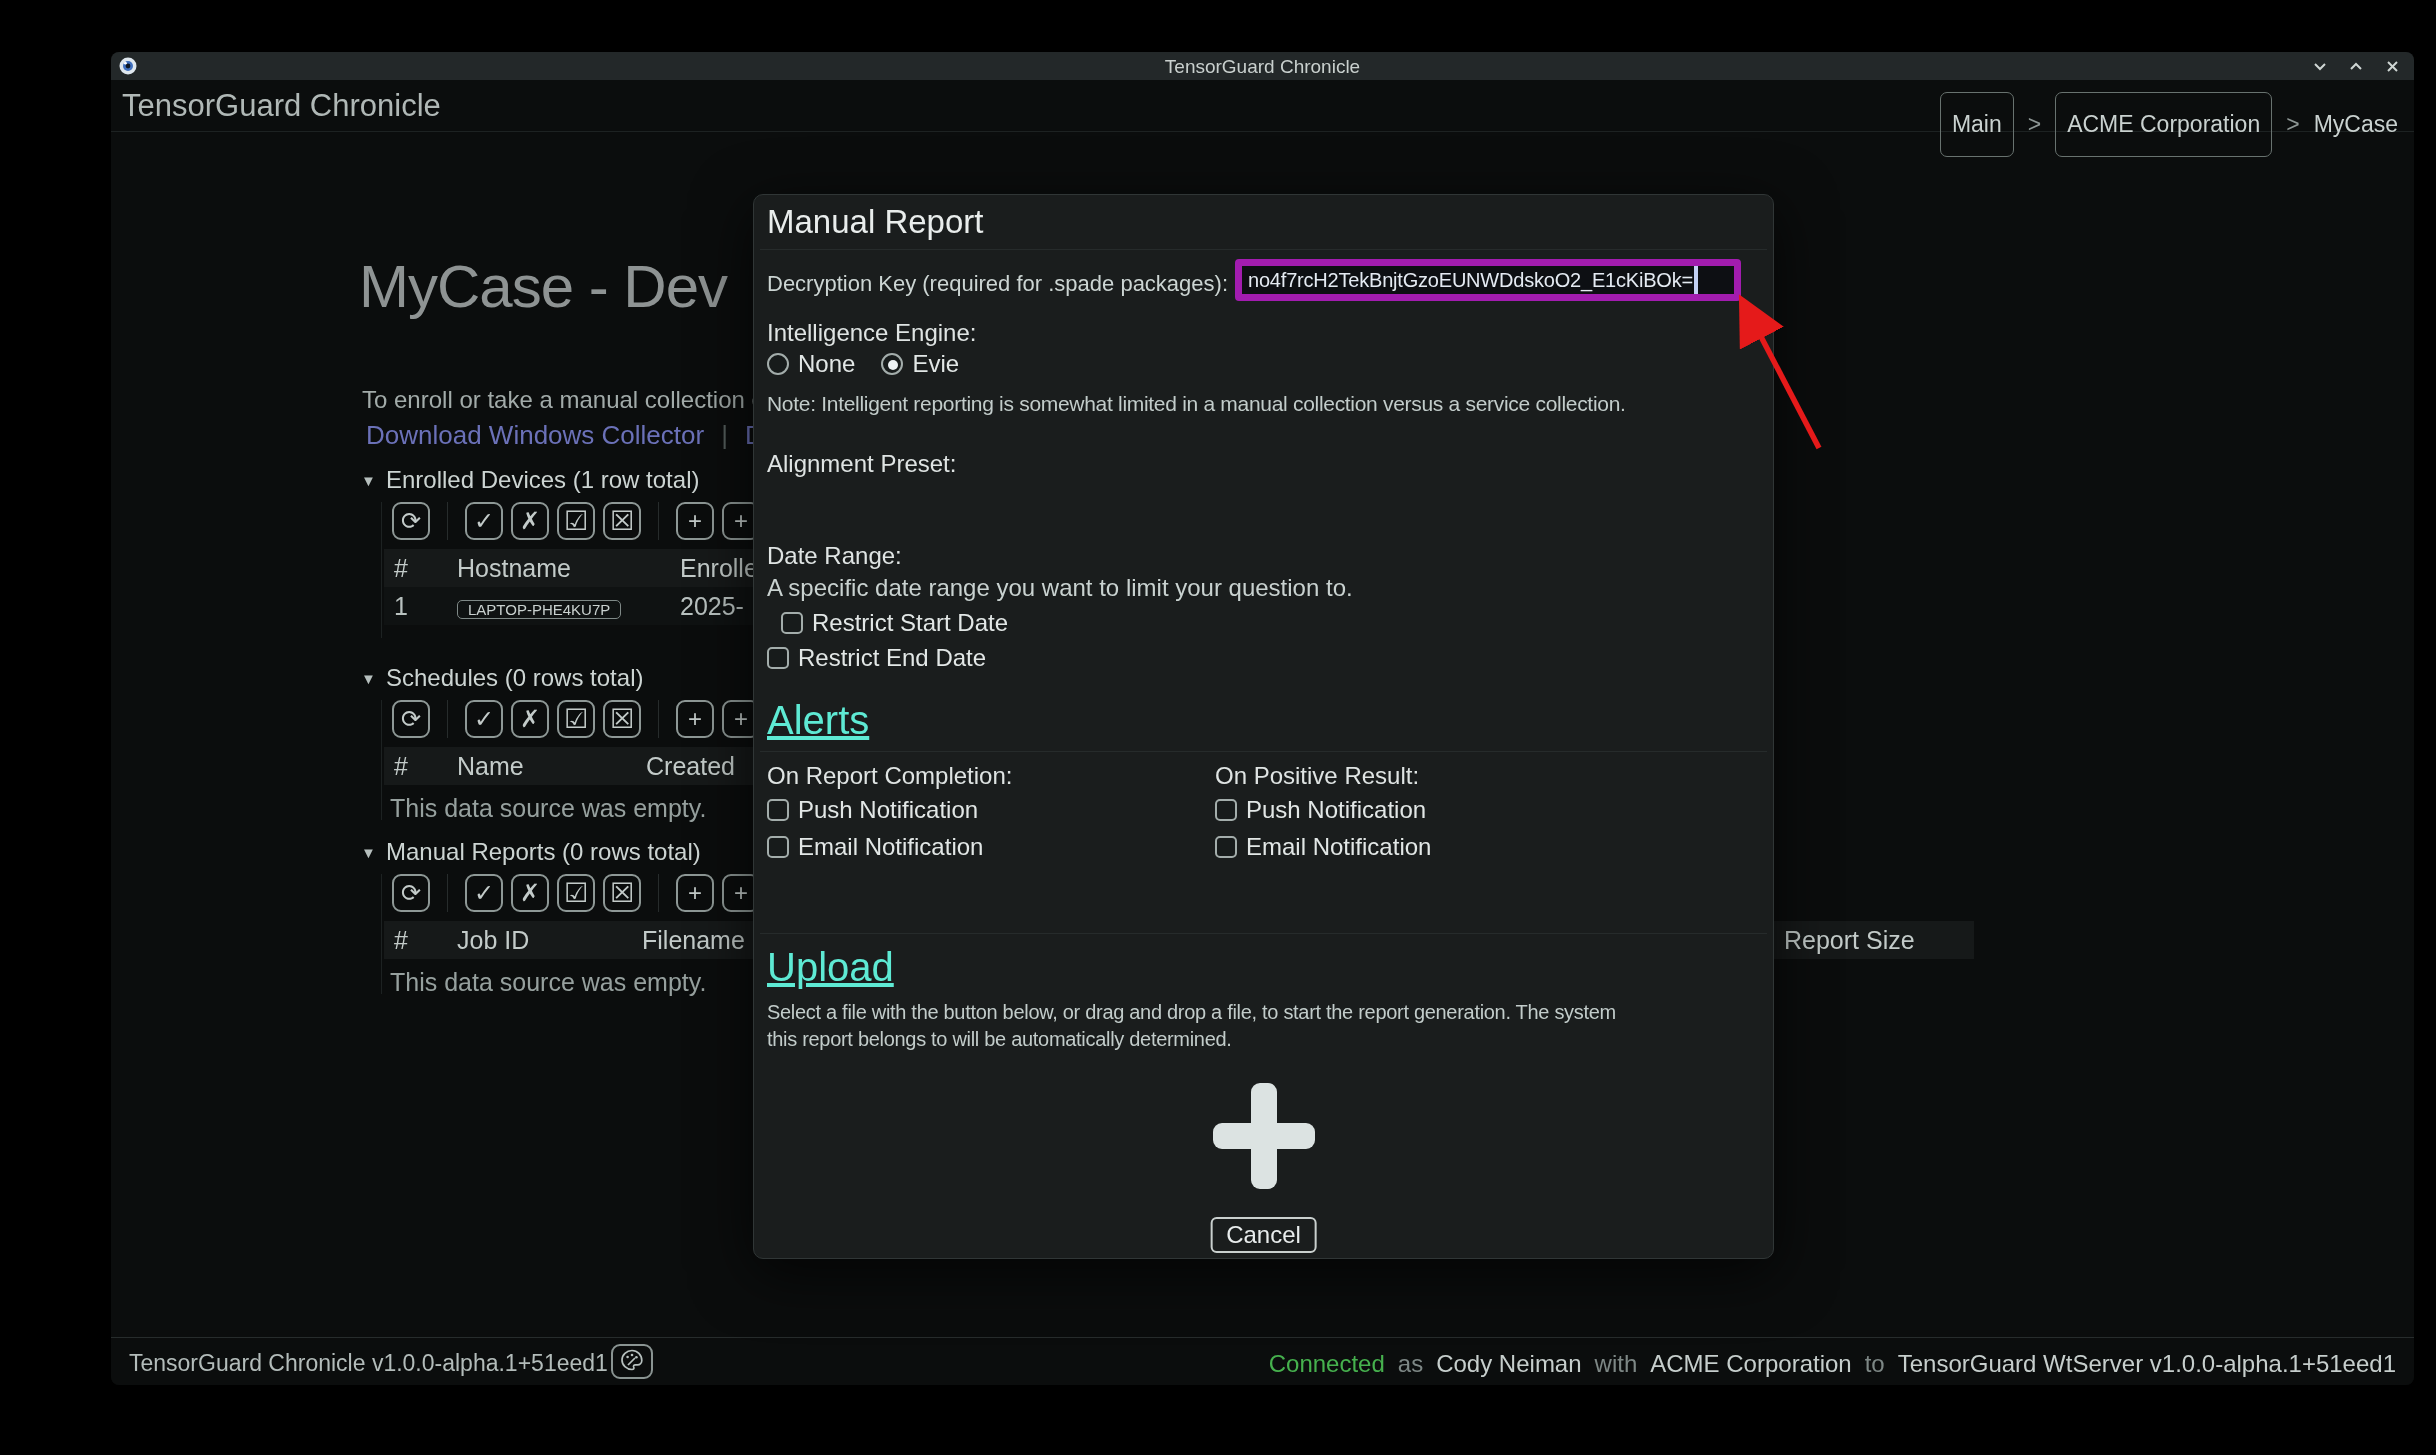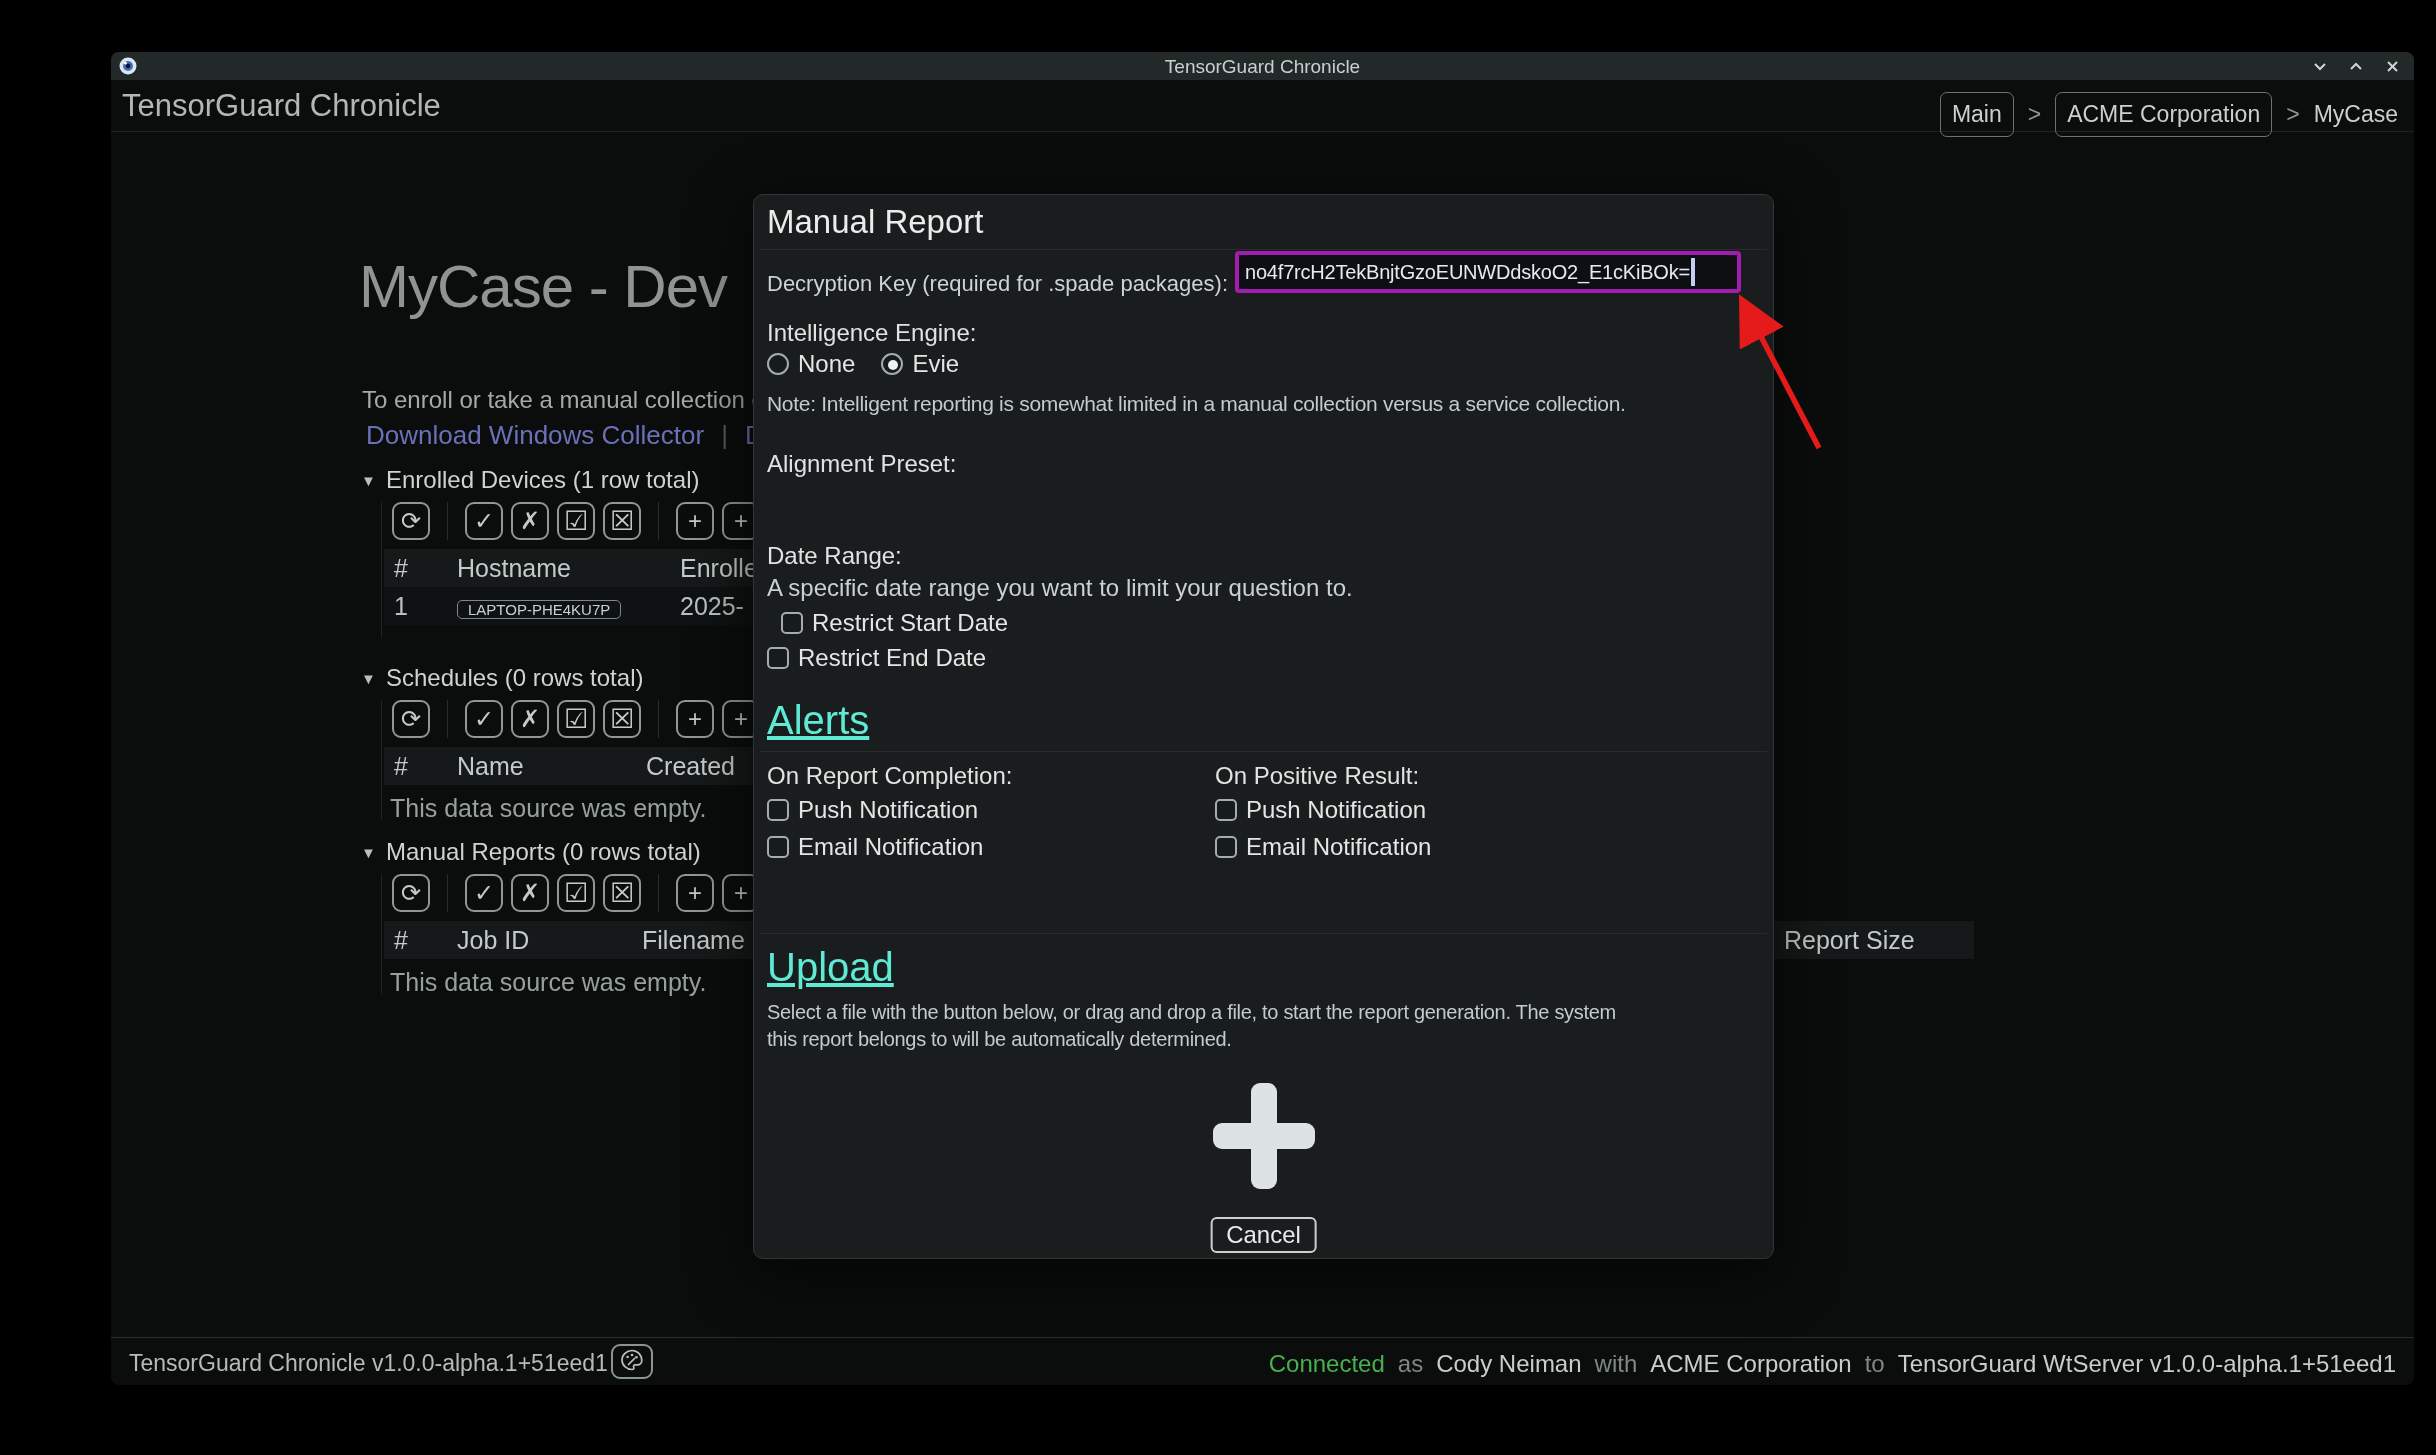--- a/index.html
+++ b/index.html
@@ -9,21 +9,21 @@
   
   .titlebar{position:absolute;left:0;top:0;right:0;height:28px;background:#232829;display:flex;align-items:center;}
   .win-icon{position:absolute;left:7px;top:4px;width:20px;height:20px;}
   .tb-title{position:absolute;left:0;right:0;top:4px;text-align:center;font-size:19px;color:#c9d0ce;}
   .tb-controls{position:absolute;right:12px;top:5px;display:flex;gap:16px;align-items:center;}
   .tb-controls span{display:flex;align-items:center;justify-content:center;width:20px;height:18px;cursor:default;}
   
   .app-header{position:absolute;left:0;top:28px;right:0;height:52px;border-bottom:1px solid #1d2222;}
   .app-title{position:absolute;left:11px;top:8px;font-size:31px;color:#b0b8b6;}
   .breadcrumb{position:absolute;right:16px;top:12px;display:flex;gap:14px;align-items:center;font-size:23px;}
-  .crumb-btn{border:1px solid #68726f;border-radius:7px;padding:8px 11px;color:#c9d1cf;cursor:pointer;}
+  .crumb-btn{border:1px solid #68726f;border-radius:7px;padding:18px 11px;color:#c9d1cf;cursor:pointer;}
   .crumb-sep{color:#8d9694;}
   .crumb-current{color:#c9d1cf;}
   
   .page-heading{position:absolute;left:248px;top:200px;font-size:60px;letter-spacing:-1px;color:#8e9393;white-space:nowrap;}
   .page-intro{position:absolute;left:251px;top:334px;font-size:24px;color:#a2aba9;white-space:nowrap;}
   .page-links{position:absolute;left:255px;top:368px;font-size:26px;white-space:nowrap;display:flex;gap:17px;}
   .link{color:#6b71b8;cursor:pointer;}
   .link-div{color:#525c5a;}
   .section{position:absolute;left:250px;width:1680px;}
   .sec-s1{top:414px;} .sec-s2{top:612px;} .sec-s3{top:786px;}
@@ -47,21 +47,21 @@
   .c-rest{flex:none;white-space:nowrap;}
   .host-btn{border:1px solid #7f8987;border-radius:5px;padding:0px 10px;font-size:15px;color:#c9d1cf;cursor:pointer;}
   .sec-empty{margin:9px 0 0 29px;font-size:25px;color:#96a09e;}
   
   .modal{position:absolute;left:642px;top:142px;width:1021px;height:1065px;background:#1a1d1d;border:1px solid #303636;border-radius:10px;box-shadow:0 14px 60px rgba(0,0,0,.7);z-index:10;}
   .m-title{position:absolute;left:13px;top:8px;font-size:33px;color:#e9edec;}
   .m-div{position:absolute;left:6px;right:6px;height:1px;background:#262b2b;}
   .m-lbl{position:absolute;font-size:24px;color:#dfe4e3;white-space:nowrap;}
   .m-sub{position:absolute;font-size:21px;letter-spacing:-0.3px;color:#c2ccca;white-space:nowrap;}
   .dec-label{position:absolute;left:13px;top:76px;font-size:22px;color:#ccd5d3;white-space:nowrap;}
-  .dec-input{position:absolute;left:481px;top:56px;width:506px;height:42px;background:#0d0f13;border:4px solid #a21caf;border-radius:4px;display:flex;align-items:center;padding:0 6px;font-size:20px;letter-spacing:-0.2px;color:#e4eaf2;white-space:nowrap;overflow:hidden;cursor:text;}
+  .dec-input{position:absolute;left:481px;top:64px;width:506px;height:42px;background:#0d0f13;border:7px solid #a21caf;border-radius:4px;display:flex;align-items:center;padding:0 6px;font-size:20px;letter-spacing:-0.2px;color:#e4eaf2;white-space:nowrap;overflow:hidden;cursor:text;}
   .caret{width:4px;height:28px;background:#c2d0f4;margin-left:1px;flex:none;}
   .opt-row{position:absolute;display:flex;gap:26px;align-items:center;}
   .opt{display:flex;gap:9px;align-items:center;cursor:pointer;}
   .opt .lbl{font-size:24px;color:#e2e7e6;white-space:nowrap;}
   .radio{width:22px;height:22px;border:2px solid #a3adab;border-radius:50%;background:#171b1b;position:relative;flex:none;}
   .radio.checked::after{content:"";position:absolute;left:5px;top:5px;width:10px;height:10px;border-radius:50%;background:#eef2f4;}
   .checkbox{width:22px;height:22px;border:2px solid #a3adab;border-radius:5px;background:#171b1b;flex:none;}
   .m-h2{position:absolute;font-size:40px;color:#5eead4;text-decoration:underline;}
   .plus-btn{position:absolute;left:459px;top:888px;width:102px;height:106px;cursor:pointer;}
   .plus-btn .pv{position:absolute;left:38px;top:0;width:26px;height:106px;background:#dce3e2;border-radius:9px;}

